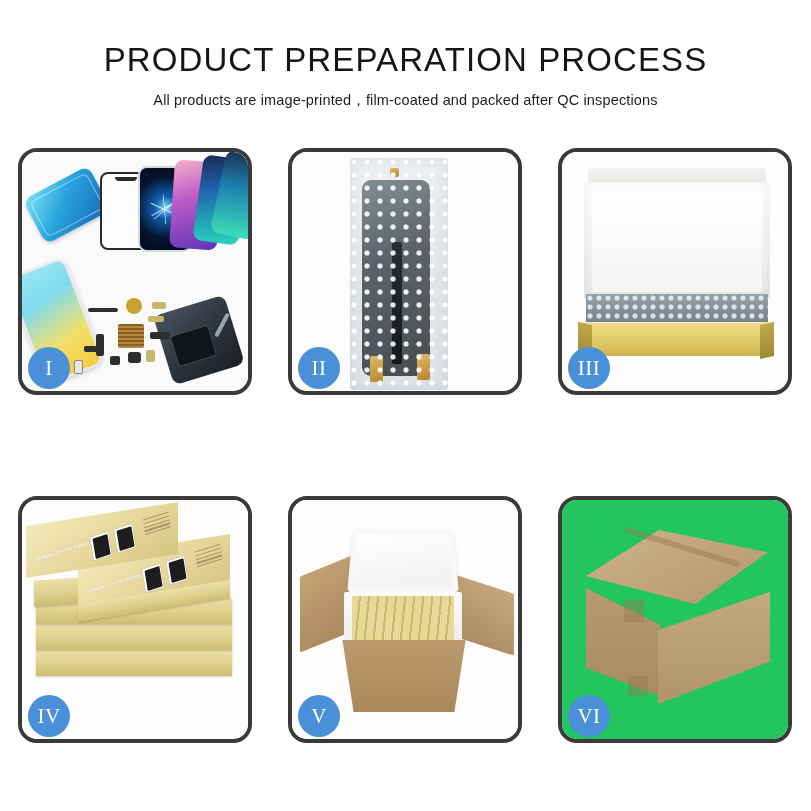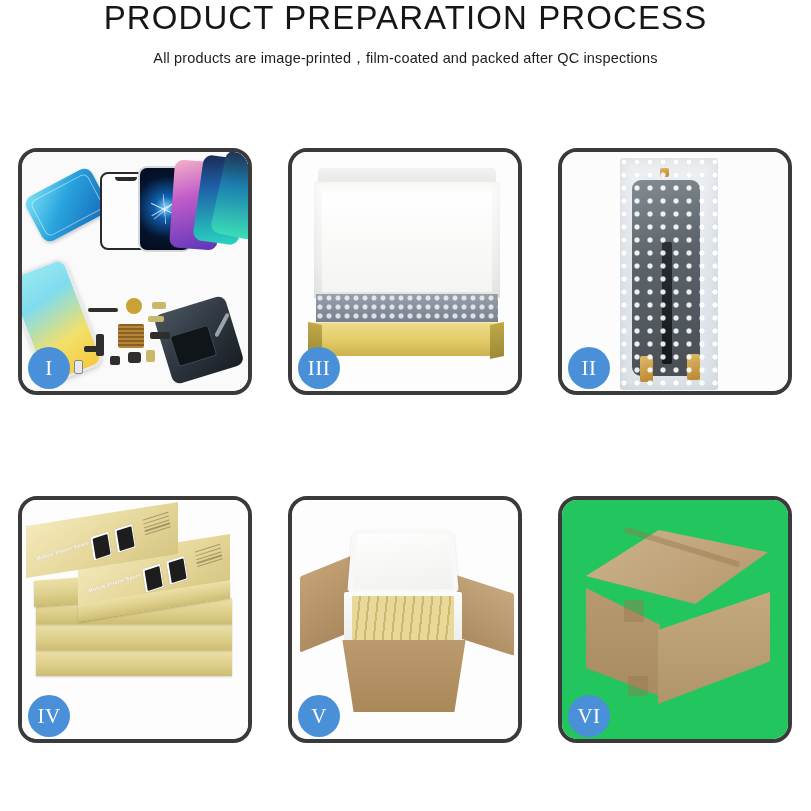--- a/index.html
+++ b/index.html
@@ -5,21 +5,21 @@
   * { box-sizing: border-box; margin: 0; padding: 0; }
   html, body {
     width: 811px; height: 811px;
     background: #ffffff;
     font-family: "Liberation Sans", sans-serif;
     overflow: hidden;
   }
   .page { position: relative; width: 811px; height: 811px; }
 
   
-  .header { text-align: center; }
+  .header { text-align: center; padding-top: 42px; }
   .title {
     font-size: 33px;
     letter-spacing: 1.1px;
     font-weight: 400;
     color: #161616;
     line-height: 1.1;
   }
   .subtitle {
     margin-top: 13px;
     font-size: 14.5px;
@@ -324,45 +324,45 @@
         <span class="chip" style="left:106px;top:200px;width:13px;height:11px;border-radius:3px;"></span>
         <span class="chip" style="left:88px;top:204px;width:10px;height:9px;"></span>
         <span class="chip chip-flex" style="left:124px;top:198px;width:9px;height:12px;"></span>
         <span class="chip" style="left:52px;top:208px;width:9px;height:14px;border-radius:2px;background:#e8e8e8;border:1px solid #888;"></span>
         <span class="chip" style="left:198px;top:160px;width:4px;height:26px;transform:rotate(28deg);background:#9aa3ab;"></span>
         <div class="badge">I</div>
       </div>
     </div>
 
     <div class="panel">
-      <div class="panel-inner p3">
-        <div class="lid-back"></div>
-        <div class="lid-face"></div>
-        <div class="foam"></div>
-        <div class="bubble-tray"></div>
-        <div class="box-front"></div>
-        <div class="badge">III</div>
-      </div>
-    </div>
-
-    <div class="panel">
       <div class="panel-inner p2">
         <div class="bubblewrap">
           <div class="screen-inside"></div>
           <div class="flex-strip"></div>
           <div class="conn-gold" style="left:20px;bottom:8px;"></div>
           <div class="conn-gold" style="right:18px;bottom:10px;"></div>
           <div class="conn-gold" style="left:40px;top:10px;width:9px;height:9px;"></div>
           <div class="bw-overlay"></div>
         </div>
         <div class="badge">II</div>
       </div>
     </div>
 
     <div class="panel">
+      <div class="panel-inner p3">
+        <div class="lid-back"></div>
+        <div class="lid-face"></div>
+        <div class="foam"></div>
+        <div class="bubble-tray"></div>
+        <div class="box-front"></div>
+        <div class="badge">III</div>
+      </div>
+    </div>
+
+    <div class="panel">
       <div class="panel-inner p4">
         <div class="stack">
 
           <div class="gbox" style="left:14px;top:150px;width:196px;height:26px;"></div>
           <div class="gbox" style="left:14px;top:124px;width:196px;height:26px;"></div>
           <div class="gbox" style="left:14px;top:98px;width:196px;height:26px;"></div>
           <div class="gbox" style="left:12px;top:74px;width:190px;height:26px;transform:skewY(-4deg);"></div>
 
           <div class="gtop" style="left:56px;top:46px;width:152px;height:52px;transform:skewY(-9deg);">
             <span class="glabel" style="left:10px;top:26px;transform:rotate(-9deg);">Mobile Phone Spare Parts</span>

